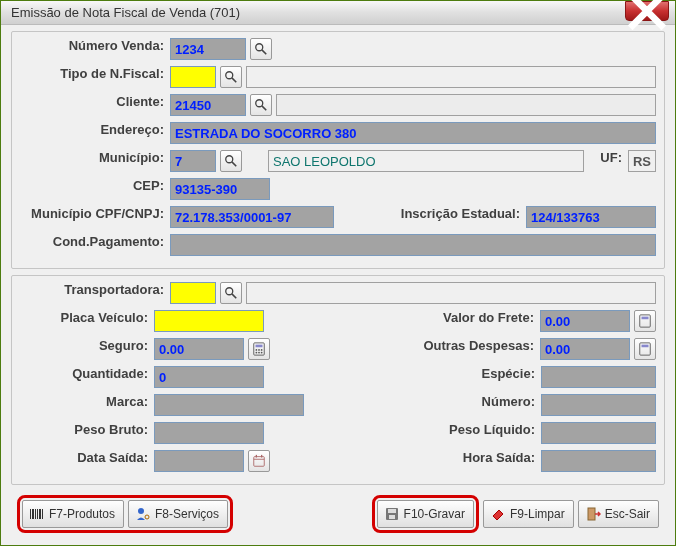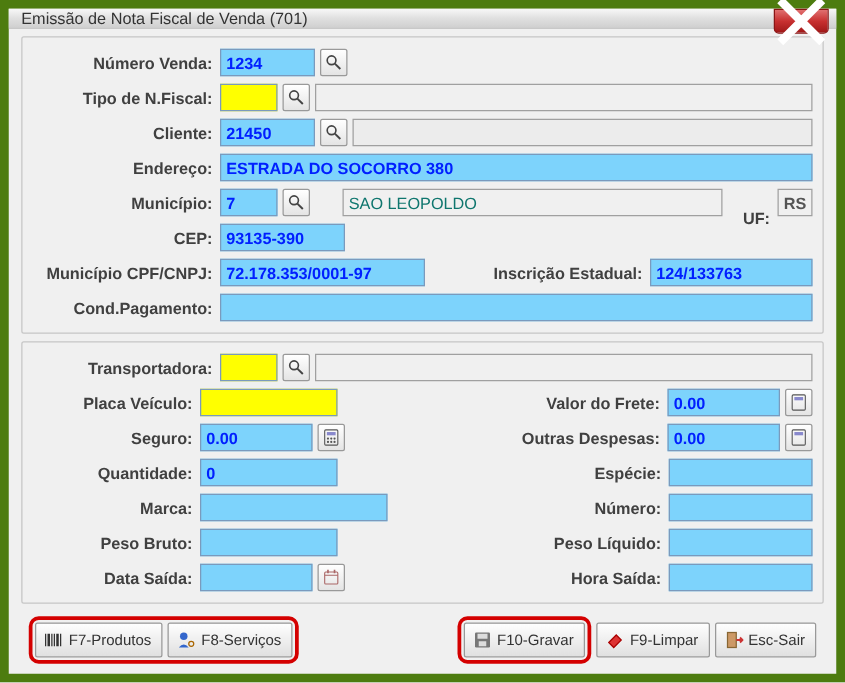--- a/index.html
+++ b/index.html
@@ -9,21 +9,21 @@
     font-size: 13px;
     background: #e8e8e8;
     width: 676px;
     height: 546px;
     overflow: hidden;
   }
   .window {
     width: 676px;
     height: 546px;
     background: #f0f0f0;
-    border: 7px solid #4d7c0f;
+    border: 1px solid #4d7c0f;
     display: flex;
     flex-direction: column;
   }
   .titlebar {
     height: 30px;
     background: linear-gradient(to bottom, #f8f8f8 0%, #e0e0e0 50%, #d0d0d0 100%);
     display: flex;
     align-items: center;
     padding: 0 4px 0 10px;
     font-size: 13px;
@@ -55,36 +55,35 @@
     gap:6px;
   }
   .panel {
     background:#f0f0f0;
     border:1px solid #c5c5c5;
     border-radius:2px;
     padding:6px 8px 6px 8px;
   }
   .row {
     display:flex;
-    align-items:center;
     height:28px;
     gap:4px;
   }
   .lbl {
     text-align:right;
     font-weight:bold;
     color:#404040;
     padding-right:2px;
   }
   .lbl-main { width:146px; }
   .lbl-col-r { flex:1; text-align:right; padding-right:2px;}
   input.fld, .readonly {
     height:22px;
     border:1px solid #7a9abd;
-    background:#7dd3fc;
+    background:#a3a3a3;
     color:#0020ff;
     font-weight:bold;
     font-size:13px;
     padding:0 4px;
     font-family:inherit;
   }
   .readonly {
     background:#f0f0f0;
     color:#555;
     font-weight:normal;
@@ -199,21 +198,21 @@
       <div class="row">
         <div class="lbl lbl-main">Município:</div>
         <input class="fld" style="width: 46px;" value="7">
         <div class="icon-btn">
            <svg viewBox="0 0 16 16">
               <circle cx="6" cy="6" r="4" stroke="#444" fill="none" stroke-width="1.5"></circle>
               <line x1="9" y1="9" x2="14" y2="14" stroke="#444" stroke-width="1.8"></line>
             </svg>
         </div>
         <div class="readonly" style="flex:1;color:#0f766e;font-weight:normal;margin-left:22px;">SAO LEOPOLDO</div>
-        <div class="lbl" style="width:36px;margin-top:24px;">UF:</div>
+        <div class="lbl" style="width:36px;">UF:</div>
         <div class="readonly" style="width:28px;font-weight:bold;color:#555;justify-content:center;">RS</div>
       </div>
 
       <div class="row">
         <div class="lbl lbl-main">CEP:</div>
         <input class="fld" style="width: 100px;" value="93135-390">
       </div>
 
       <div class="row">
         <div class="lbl lbl-main">Município CPF/CNPJ:</div>

